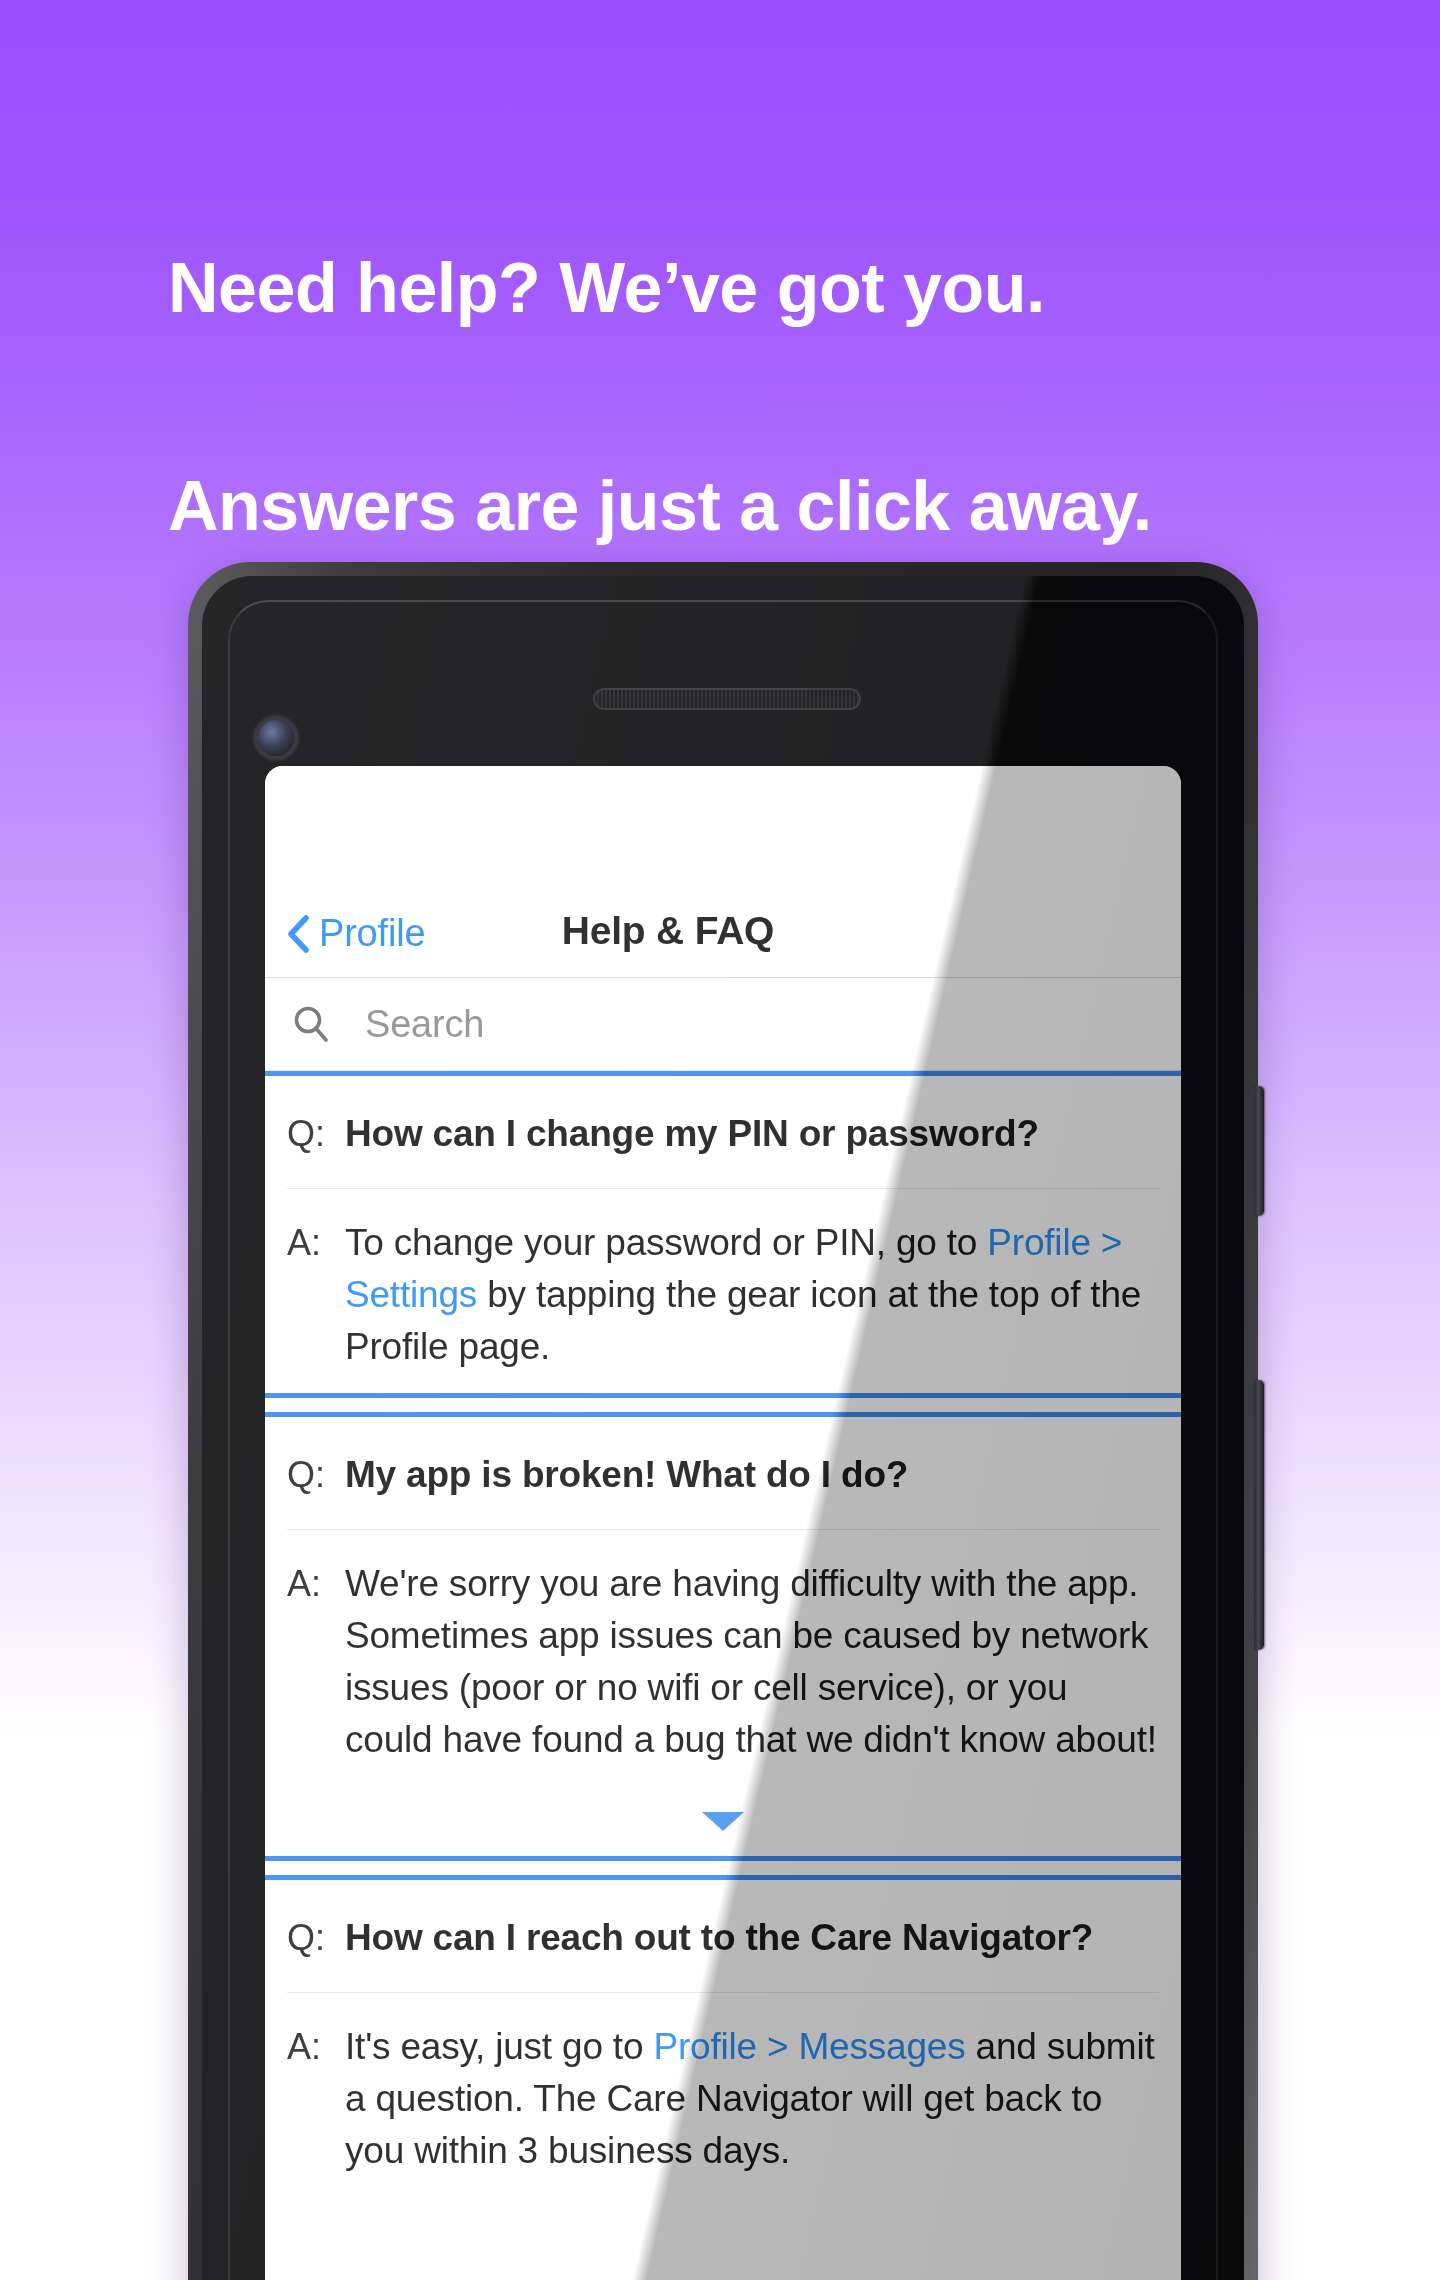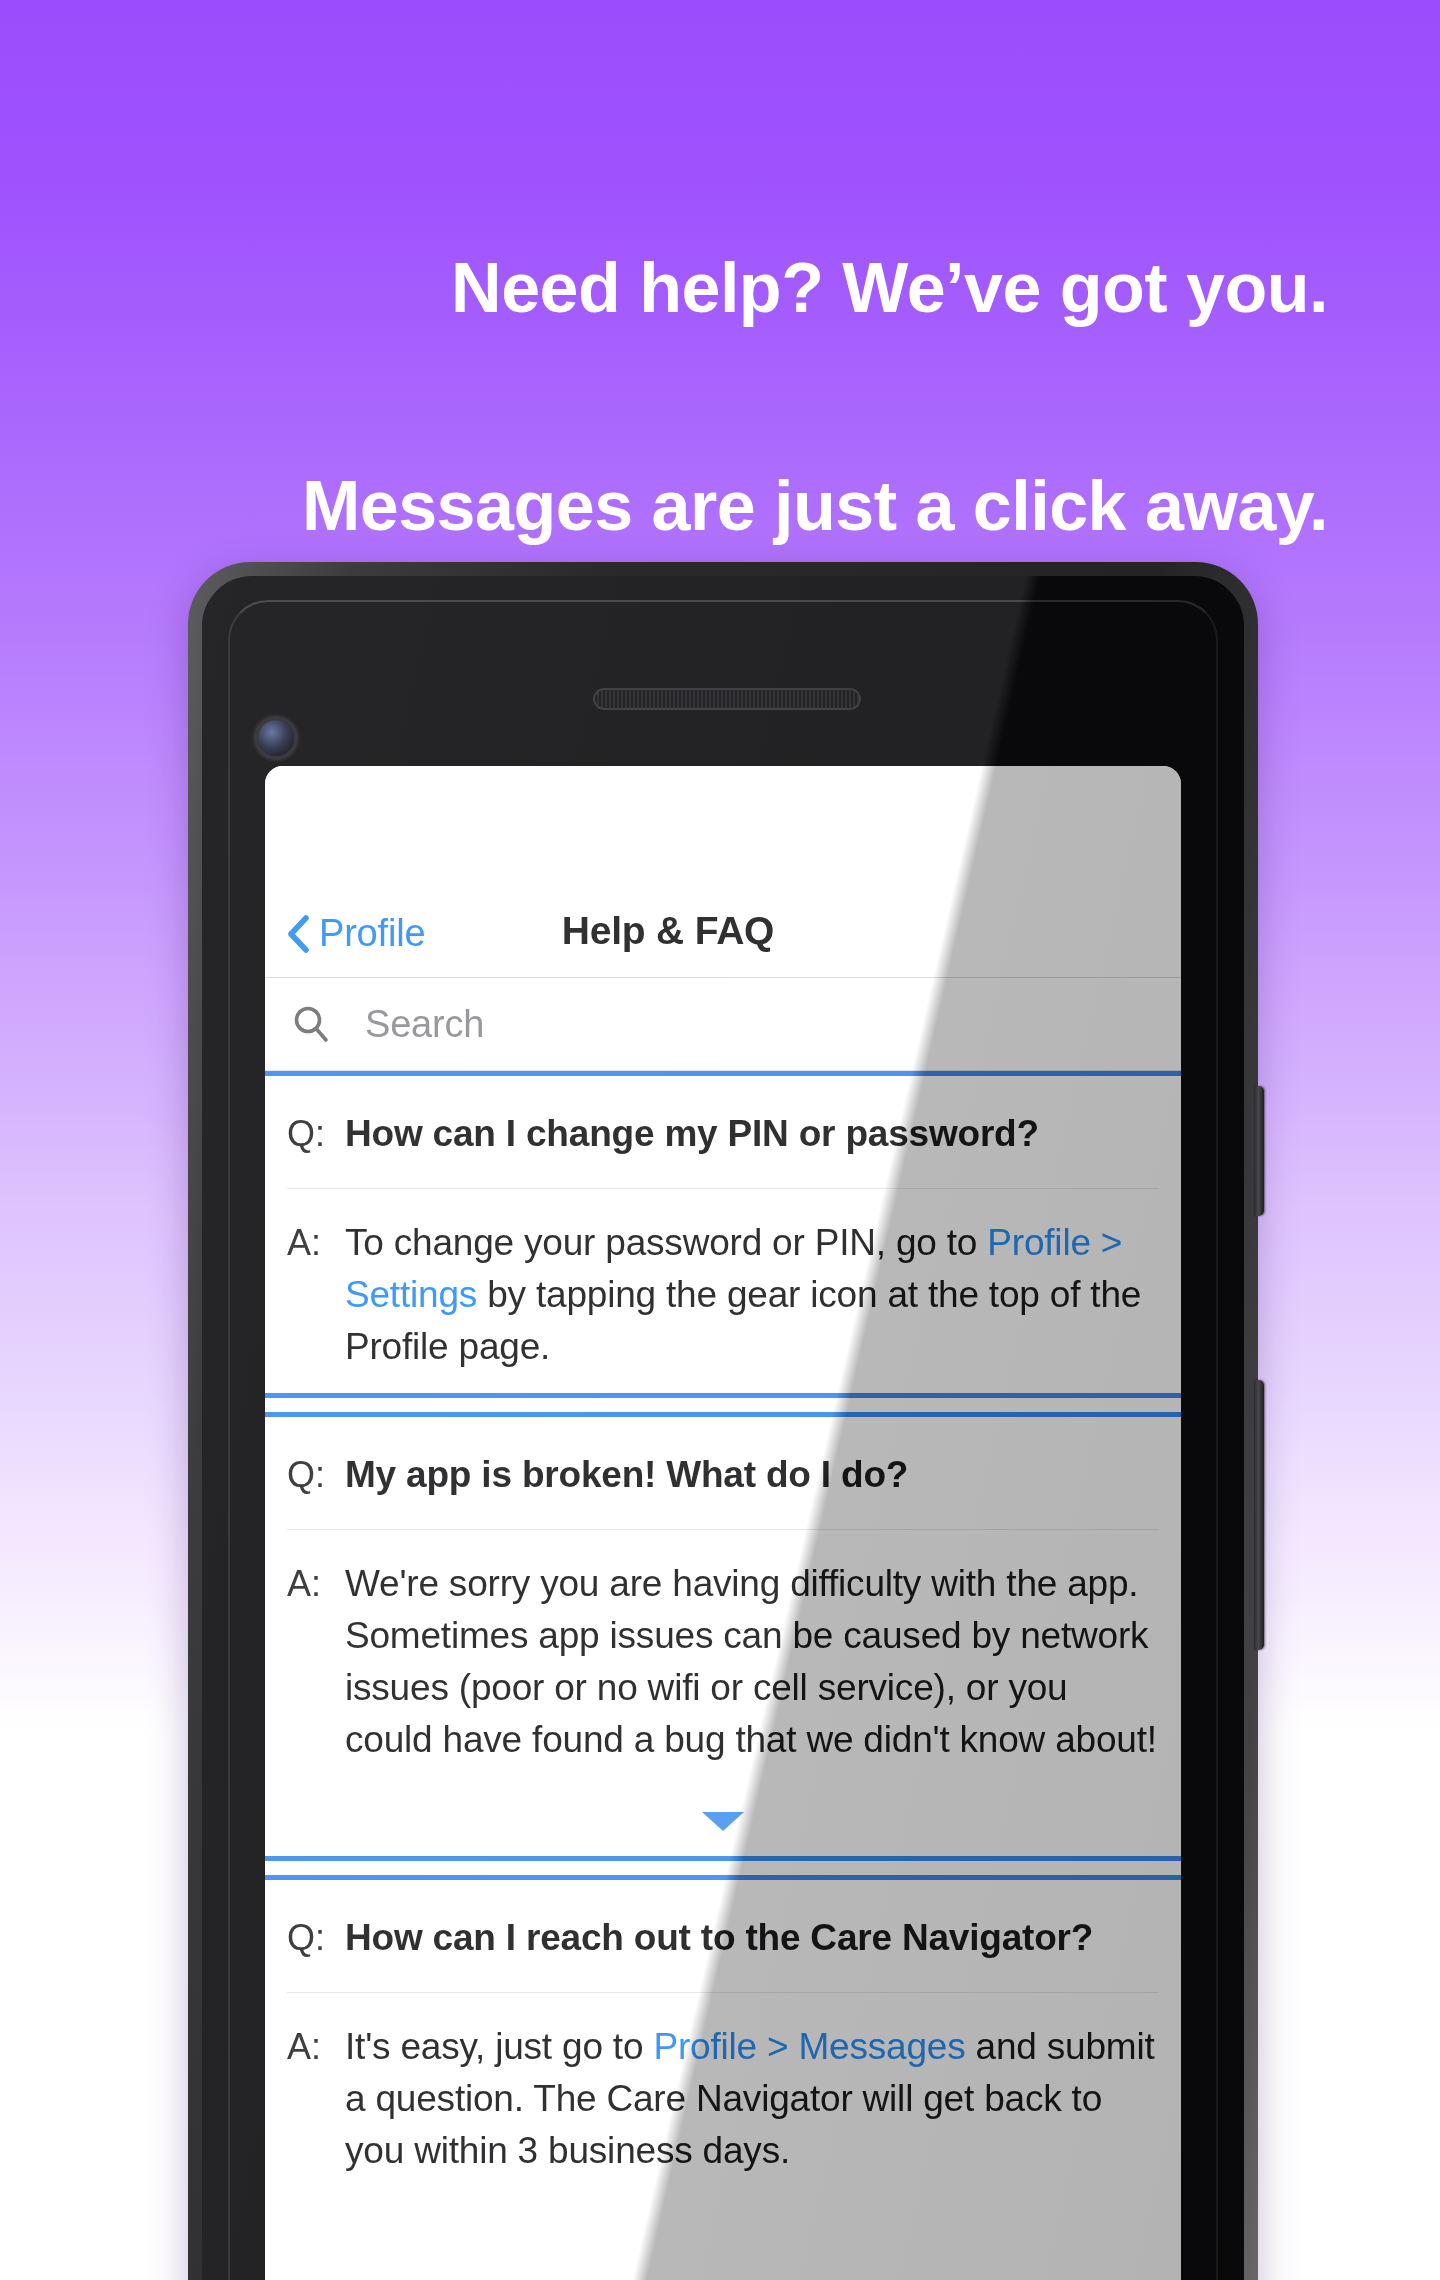--- a/index.html
+++ b/index.html
@@ -33,21 +33,20 @@
   #headline{
     position:absolute;
     left:168px; top:125px;
     width:1160px;
     color:#ffffff;
     font-size:70px;
     font-weight:bold;
     line-height:109px;
     letter-spacing:-0.5px;
     white-space:pre-line;
-    text-align:right;
   }
   .hl-line{ display:block; }
 
   
   #phone{
     position:absolute;
     left:188px; top:562px;
     width:1070px; height:1760px;
   }
   
@@ -253,21 +252,21 @@
     border-top:19px solid #4a97f0;
   }
 </style>
 </head>
 <body>
 
 <div id="backdrop"></div>
 
 <div id="headline">
   <span class="hl-line">Need help? We’ve got you.</span>
-  <span class="hl-line">Messages are just a click away.</span>
+  <span class="hl-line">Answers are just a click away.</span>
 </div>
 
 <div id="phone">
   <div id="phone-frame"></div>
 
   <div class="side-btn" id="power-btn"></div>
   <div class="side-btn" id="volume-btn"></div>
 
   <div id="phone-glass">
     <div id="glass-hairline"></div>

